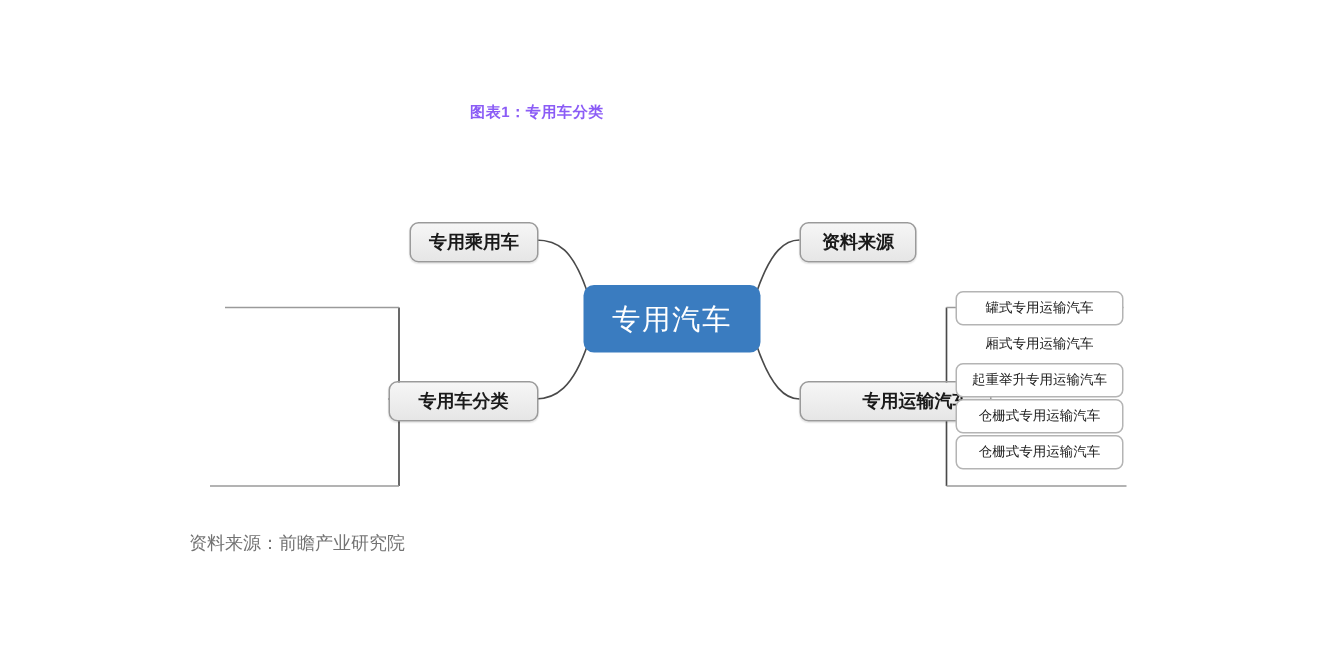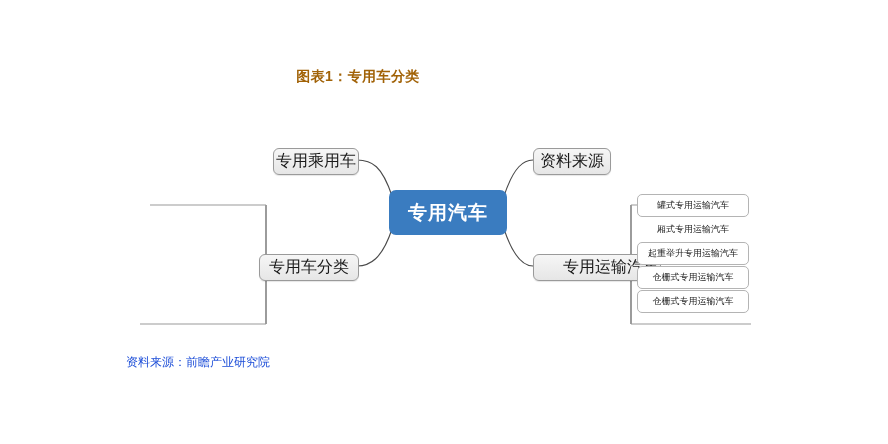--- a/index.html
+++ b/index.html
@@ -23,34 +23,34 @@
     height: 444px;
   }
 
   
   .fig-title {
     position: absolute;
     left: 0;
     top: 68px;
     width: 716px;
     text-align: center;
-    font-size: 14px;
+    font-size: 10px;
     font-weight: bold;
     letter-spacing: 0.4px;
-    color: #a16207;
+    color: #8b5cf6;
     white-space: nowrap;
   }
 
   
   .fig-source {
     position: absolute;
     left: 126px;
     top: 354px;
     font-size: 12px;
-    color: #1d4ed8;
+    color: #737373;
     white-space: nowrap;
   }
 
   
   #connectors {
     position: absolute;
     left: 0; top: 0;
     width: 888px;
     height: 444px;
     pointer-events: none;
@@ -63,39 +63,40 @@
     top: 190px;
     width: 118px;
     height: 45px;
     background: #3a7cc0;
     border-radius: 7px;
     display: flex;
     align-items: center;
     justify-content: center;
     color: #ffffff;
     font-size: 19px;
-    font-weight: bold;
+    font-weight: normal;
     letter-spacing: 1px;
     white-space: nowrap;
   }
 
   
   .branch-node {
     position: absolute;
     height: 25px;
     background: linear-gradient(#f6f6f6, #e6e6e6);
     border: 1px solid #9a9a9a;
     border-radius: 6px;
     display: flex;
     align-items: center;
     justify-content: center;
-    font-size: 16px;
+    font-size: 12px;
     color: #1a1a1a;
     white-space: nowrap;
     box-shadow: 0 1px 1px rgba(0,0,0,0.10);
+    font-weight: bold;
   }
   .branch-tl { left: 273px; top: 148px; width: 84px; }
   .branch-tr { left: 533px; top: 148px; width: 76px; }
   .branch-bl { left: 259px; top: 254px; width: 98px; }
   .branch-br { left: 533px; top: 254px; width: 98px; padding-left: 28px; }
 
   
   .leaf-list {
     position: absolute;
     width: 112px;

